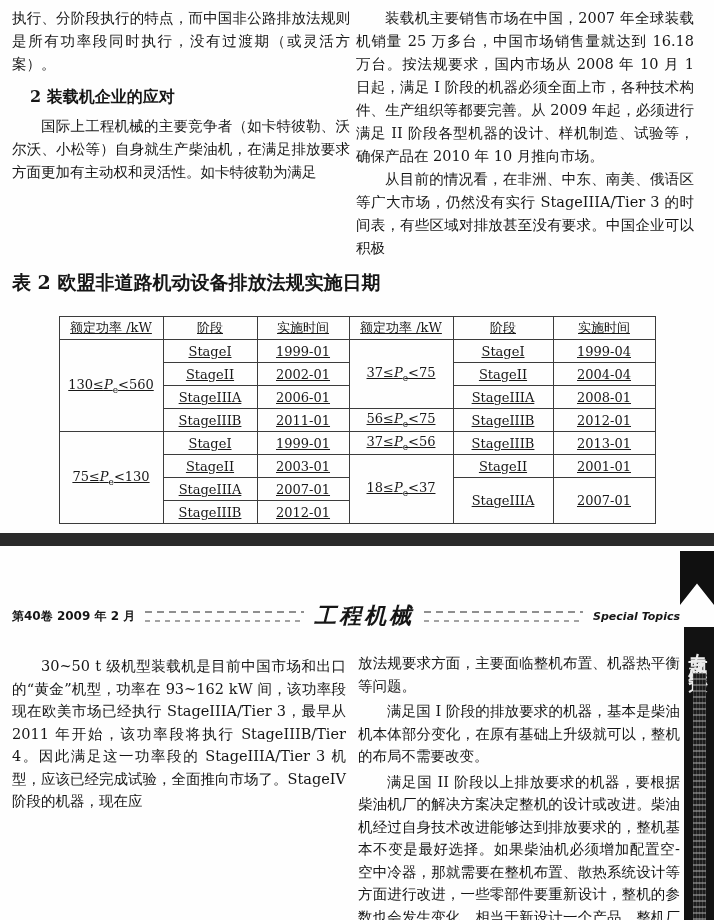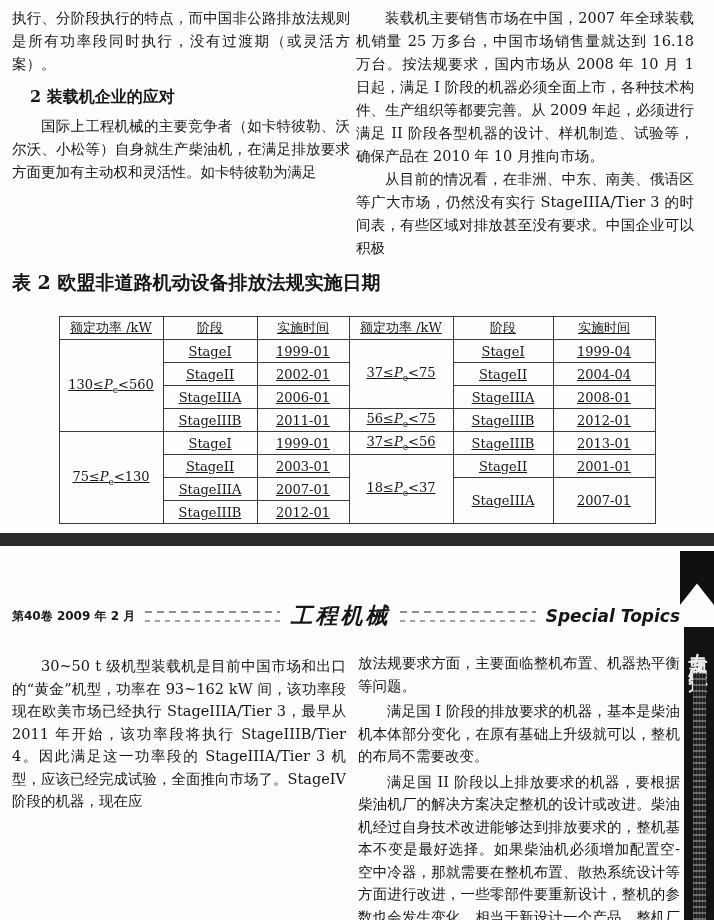--- a/index.html
+++ b/index.html
@@ -29,21 +29,21 @@
   
   .band{position:absolute; top:533px; left:0; width:714px; height:13px; background:#2a2a2a;}
   
   .page2{position:absolute; top:546px; left:0; width:714px; height:374px; padding:0 34px 0 12px; box-sizing:border-box; overflow:hidden;}
   .p2head{display:flex; align-items:center; margin-top:56px; height:28px;}
   .vol{font-family:"DejaVu Sans","Liberation Sans",sans-serif; font-weight:bold; font-size:12px; white-space:nowrap;}
   .deco{flex:1; height:13px; margin:0 10px; background:
     repeating-linear-gradient(90deg,#8f8f8f 0 7px, transparent 7px 12px) 0 1px/100% 2px no-repeat,
     repeating-linear-gradient(90deg,#a3a3a3 0 5px, transparent 5px 10px) 0 10px/100% 2px no-repeat;}
   .logo{font-size:22px; font-weight:bold; font-style:italic; letter-spacing:3px; white-space:nowrap;}
-  .sect-en{font-family:"DejaVu Sans","Liberation Sans",sans-serif; font-weight:bold; font-style:italic; font-size:17px; white-space:nowrap;}
+  .sect-en{font-family:"DejaVu Sans","Liberation Sans",sans-serif; font-weight:bold; font-style:italic; font-size:11px; white-space:nowrap;}
   .p2cols{display:flex; gap:12px; margin-top:22px;}
   .p2col{width:334px; font-size:14.5px; line-height:22.5px; text-align:justify;}
   .p2col.right{width:322px;}
   .p2col p{margin:0;}
   .p2col p.ind{text-indent:2em;}
   .p2col p.sp{margin-top:3px;}
   
   .tab-mark{position:absolute; top:551px; right:0; width:34px; height:54px; background:#101010;
     clip-path:polygon(0 0,100% 0,100% 100%,50% 60%,0 100%);}
   .side-bar{position:absolute; top:627px; right:0; width:30px; height:293px; background:#121212;

